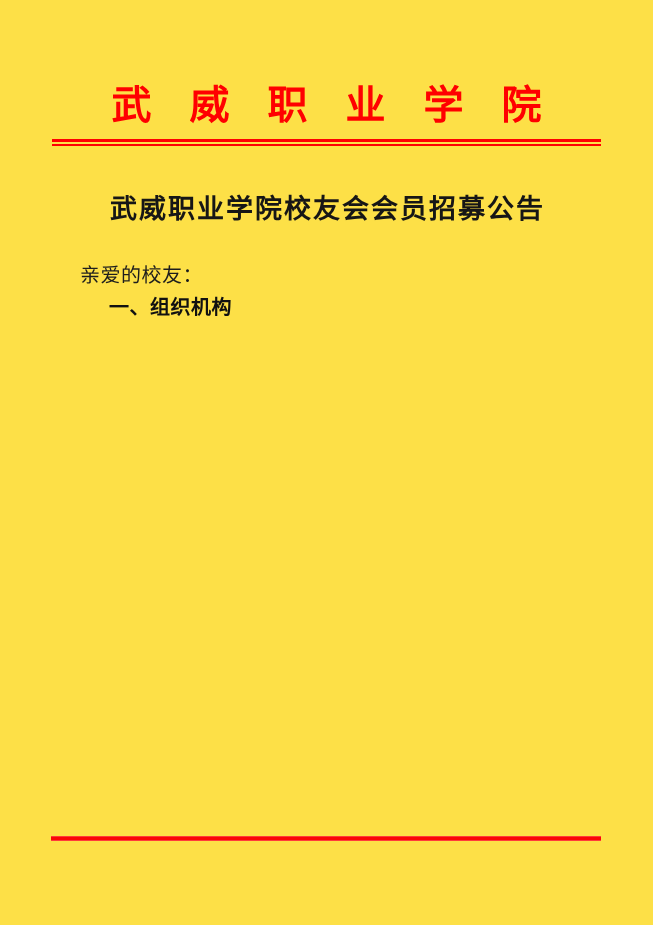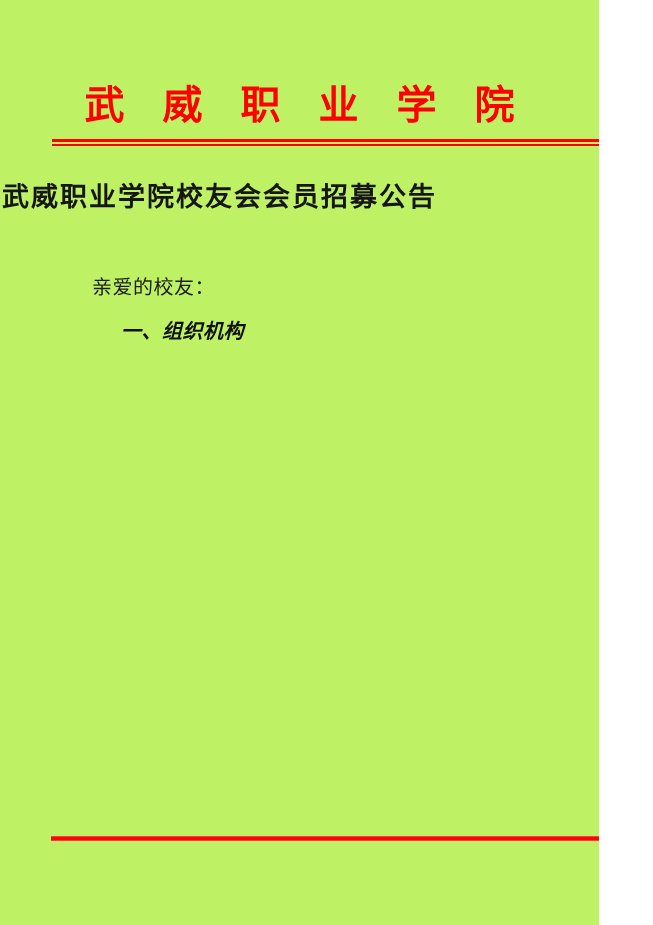--- a/index.html
+++ b/index.html
@@ -7,23 +7,23 @@
   body {
     font-family: "Liberation Serif", serif;
     width: 653px;
     height: 925px;
     position: relative;
     overflow: hidden;
   }
   .page {
     position: absolute;
     top: 0; left: 0;
-    width: 599px;
+    width: 653px;
     height: 925px;
-    background: #bef264;
+    background: #fde047;
     overflow: hidden;
   }
   
   .school-name {
     position: absolute;
     top: 82px;
     left: 0;
     right: 0;
     text-align: center;
     color: #ff0000;
@@ -40,51 +40,51 @@
     left: 52px;
     width: 549px;
     height: 7px;
     border-top: 3px solid #ff0000;
     border-bottom: 2px solid #ff0000;
     background: transparent;
   }
   
   .doc-title {
     position: absolute;
-    top: 180px;
+    top: 192px;
     left: 0;
     right: 0;
+    text-align: center;
     color: #161616;
     font-size: 27px;
     font-weight: bold;
     letter-spacing: 2px;
     padding-left: 2px;
     line-height: 34px;
     white-space: nowrap;
   }
   
   .body-text {
     position: absolute;
     top: 259px;
     left: 63px;
     width: 535px;
     color: #1d1d1d;
     font-size: 20px;
     line-height: 32px;
     letter-spacing: 0.5px;
     text-align: justify;
   }
-  .body-text p { margin: 12px; }
+  .body-text p { margin: 0; }
   .salutation { text-indent: 17px; }
   .indent { text-indent: 46px; }
   .section-heading {
     font-weight: bold;
     font-family: "Liberation Sans", sans-serif;
     color: #111111;
-    font-style: italic;
   }
   
   .footer-rule {
     position: absolute;
     top: 836px;
     left: 51px;
     width: 550px;
     height: 5px;
     background: #fb0606;
     border-top: 1px solid #ff3b3b;

